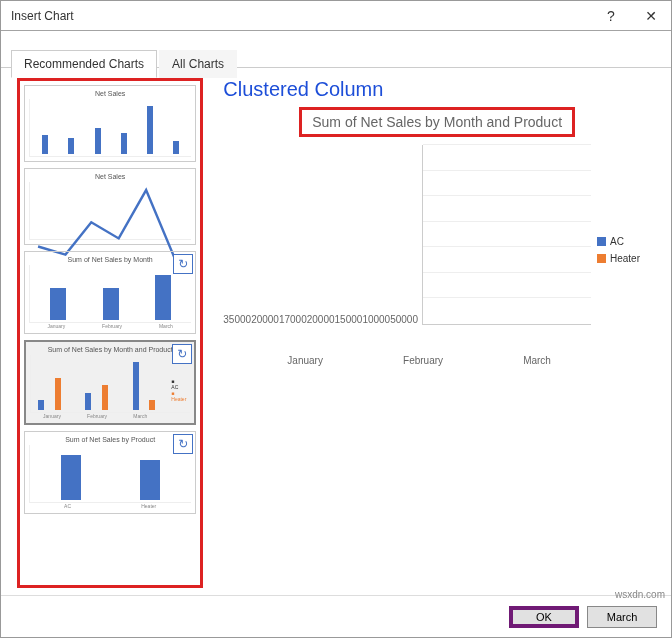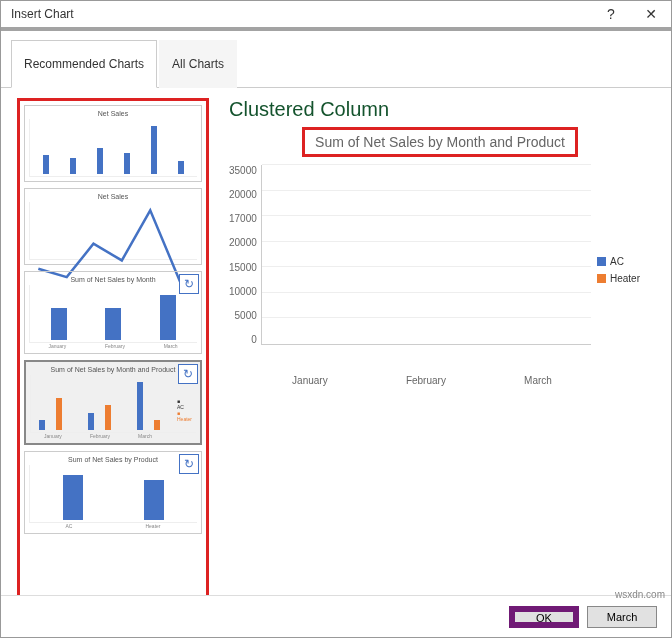--- a/index.html
+++ b/index.html
@@ -1,59 +1,59 @@
 <!DOCTYPE html>
 <html><head>
 <meta charset="utf-8">
 <style>
 * { box-sizing: border-box; margin: 0; padding: 0; }
 body { font-family: "Segoe UI", Tahoma, sans-serif; font-size: 12px; color: #333; background: #fff; }
 .dialog { width: 672px; height: 638px; border: 1px solid #999; display: flex; flex-direction: column; position: relative; }
-.titlebar { height: 30px; display: flex; align-items: center; justify-content: space-between; padding: 0 0 0 10px; border-bottom: 4px solid #a3a3a3; }
+.titlebar { height: 30px; display: flex; align-items: center; justify-content: space-between; padding: 0 0 0 10px; border-bottom: 1px solid #a3a3a3; }
 .titlebar .title { font-size: 12px; }
 .titlebar .ctrls { display: flex; }
 .titlebar .ctrl { width: 40px; height: 29px; display: flex; align-items: center; justify-content: center; font-size: 14px; color: #333; cursor: pointer; }
 .tabs { display: flex; padding: 8px 10px 0 10px; border-bottom: 1px solid #ccc; }
-.tab { padding: 16px 12px; border: 1px solid transparent; border-bottom: none; font-size: 12px; cursor: pointer; background: #f5f5f5; margin-right: 2px; position: relative; top: 1px; }
+.tab { padding: 6px 12px; border: 1px solid transparent; border-bottom: none; font-size: 12px; cursor: pointer; background: #f5f5f5; margin-right: 2px; position: relative; top: 11px; }
 .tab.active { border-color: #ccc; background: #fff; border-bottom: 1px solid #fff; }
 .body { flex: 1; display: flex; padding: 10px 10px 10px 16px; overflow: hidden; }
 .left-wrap { border: 3px solid #d22; padding: 4px; width: 192px; height: 510px; display:flex; }
 .left { flex:1; display:flex; }
 .thumblist { flex: 1; overflow-y: auto; }
 .thumb { border: 1px solid #ccc; margin-bottom: 6px; padding: 4px; font-size: 6px; position: relative; cursor: pointer; }
 .thumb.selected { border: 2px solid #888; background:#f0f0f0; }
 .thumb-title { text-align: center; font-size: 7px; color:#555; margin-bottom:2px; }
 .mini { height: 58px; display: flex; align-items: flex-end; justify-content: space-around; border-left: 1px solid #eee; border-bottom: 1px solid #eee; padding: 2px; position:relative; }
 .mini .bar { width: 6px; background: #4472c4; }
 .mini .bar.o { background: #ed7d31; }
 .mini svg { position:absolute; inset:0; }
 .mini-x { display:flex; justify-content:space-around; font-size:5px; color:#888; }
 .pivot-badge { position:absolute; top:2px; right:2px; width:20px; height:20px; border:1px solid #4472c4; background:#fff; display:flex; align-items:center; justify-content:center; color:#4472c4; font-size:12px; }
 .mini-legend { position:absolute; bottom:10px; right:4px; font-size:5px; line-height:6px; }
 .mini-legend span { display:block; }
 .right { flex: 1; padding: 0 10px 0 20px; display: flex; flex-direction: column; }
-.ctype { font-size: 20px; color: #14532d; margin-bottom: 6px; }
+.ctype { font-size: 20px; color: #1d4ed8; margin-bottom: 6px; }
 .chart-title-wrap { text-align:center; }
 .chart-title { display:inline-block; font-size: 14px; color:#666; padding: 4px 10px; border: 3px solid #d22; }
 .chart-area { display: flex; height: 210px; margin-top: 8px; }
-.yaxis { display:flex; flex-direction:column; justify-content:space-between; align-items:flex-end; font-size:10px; color:#666; padding-right:4px; height: 180px; }
+.yaxis { display:flex; flex-direction:row; justify-content:space-between; align-items:flex-end; font-size:10px; color:#666; padding-right:4px; height: 180px; }
 .plot { flex:1; height:180px; border-left:1px solid #ccc; border-bottom:1px solid #ccc; display:flex; align-items:flex-end; justify-content:space-around; position:relative; }
 .plot .grid { position:absolute; left:0; right:0; height:1px; background:#eee; }
 .group { display:flex; align-items:flex-end; gap:0; }
 .group .col { width:28px; }
 .col.ac { background:#4472c4; }
 .col.ht { background:#ed7d31; }
 .xaxis { display:flex; justify-content:space-around; font-size:10px; color:#666; margin-left: 24px; margin-right: 60px; }
 .legend { width:60px; font-size:10px; display:flex; flex-direction:column; justify-content:center; gap:6px; padding-left:6px; }
 .legend div { display:flex; align-items:center; gap:4px; }
 .sw { width:9px; height:9px; }
 .desc { font-size: 11.5px; color:#333; margin-top: 14px; line-height:1.35; }
 .footer { border-top: 1px solid #ddd; height: 42px; display:flex; align-items:center; justify-content:flex-end; padding: 0 14px; gap:8px; }
 .btn { min-width: 70px; height: 22px; border: 1px solid #888; background: #e1e1e1; font-size:11px; cursor:pointer; }
-.btn.primary { border: 6px solid #701a75; }
+.btn.primary { border: 4px solid #701a75; }
 .watermark { position:absolute; right:6px; top: 588px; font-size:10px; color:#888; }
 ::-webkit-scrollbar { width: 14px; }
 ::-webkit-scrollbar-track { background:#f0f0f0; }
 ::-webkit-scrollbar-thumb { background:#c0c0c0; }
 </style>
 </head>
 <body>
 
 <div class="dialog">
   <div class="titlebar">

